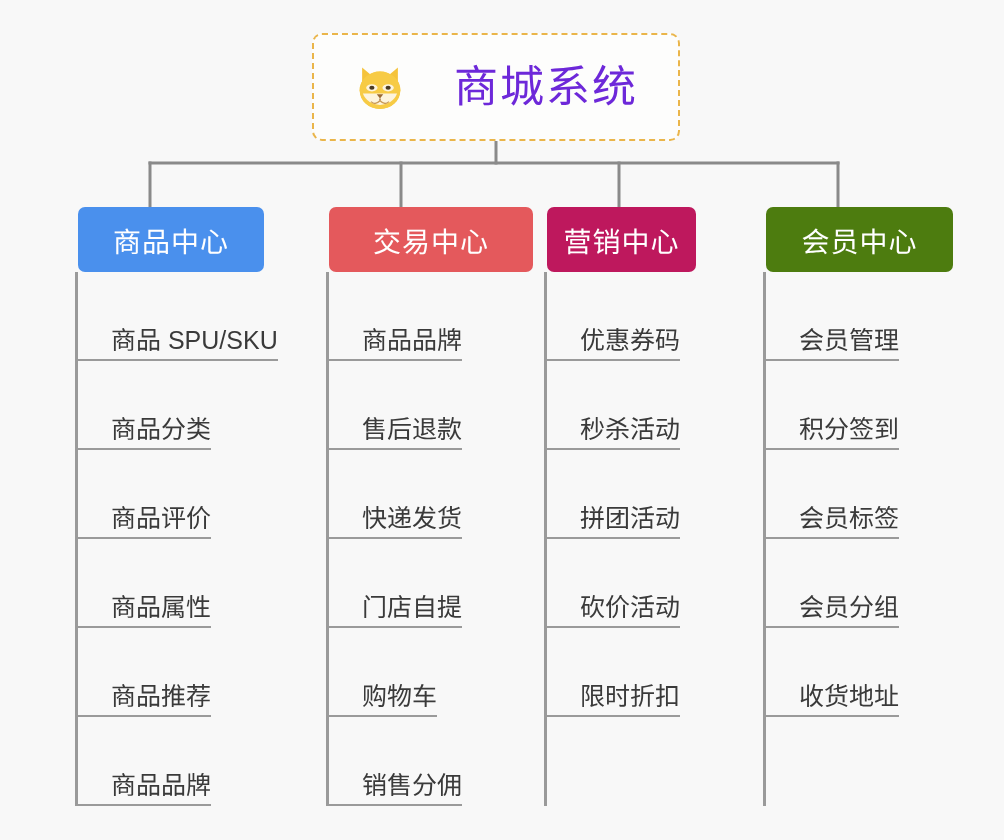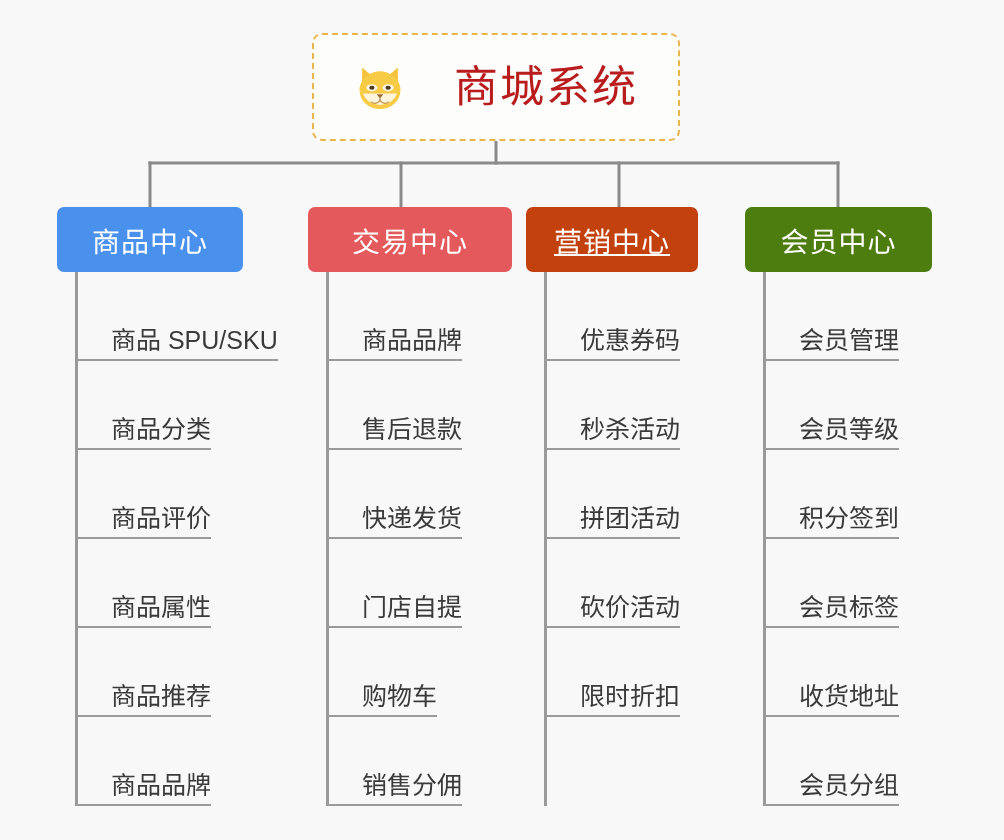--- a/index.html
+++ b/index.html
@@ -38,21 +38,21 @@
     gap: 14px;
   }
   .root-emoji {
     width: 52px;
     height: 52px;
     position: relative;
     flex: 0 0 auto;
   }
   .root-title {
     font-size: 44px;
-    color: #b91c1c;
+    color: #6d28d9;
     letter-spacing: 2px;
     line-height: 1;
     white-space: nowrap;
     margin-left: 34px;
   }
 
   
   .connectors {
     position: absolute;
     left: 0;
@@ -70,20 +70,21 @@
   .branch-header {
     height: 65px;
     border-radius: 7px;
     display: flex;
     align-items: center;
     justify-content: center;
     color: #ffffff;
     font-size: 28px;
     letter-spacing: 1px;
     box-sizing: border-box;
+    margin-left: 21px;
   }
   .branch-body {
     position: relative;
     margin-left: 18px;
     padding-top: 0;
   }
   .spine {
     position: absolute;
     left: 0;
     top: 0;
@@ -117,21 +118,21 @@
     width: 100%;
     background: #9a9a9a;
   }
 
   
   .branch-1 { left: 57px; }
   .branch-1 .branch-header { width: 186px; background: #4a90ed; }
   .branch-2 { left: 308px; }
   .branch-2 .branch-header { width: 204px; background: #e4595c; }
   .branch-3 { left: 526px; }
-  .branch-3 .branch-header { width: 172px; background: #c2410c; text-decoration: underline; }
+  .branch-3 .branch-header { width: 149px; background: #be185d; }
   .branch-4 { left: 745px; }
   .branch-4 .branch-header { width: 187px; background: #4d7c0f; }
 </style>
 </head>
 <body>
 
 <div id="mindmap">
 
   <svg class="connectors" viewBox="0 0 1004 840" width="1004" height="840" aria-hidden="true">
     <g stroke="#8a8a8a" stroke-width="3" fill="none" stroke-linecap="square">
@@ -301,44 +302,38 @@
     <div class="branch-body">
       <div class="spine" style="height: 534px;"></div>
       <div class="leaf">
           <div class="leaf-inner">
         <span class="leaf-label">会员管理</span>
         <span class="leaf-underline"></span>
       </div>
         </div>
       <div class="leaf">
           <div class="leaf-inner">
-        <span class="leaf-label">会员等级</span>
-        <span class="leaf-underline"></span>
-      </div>
-        </div>
-      <div class="leaf">
-          <div class="leaf-inner">
         <span class="leaf-label">积分签到</span>
         <span class="leaf-underline"></span>
       </div>
         </div>
       <div class="leaf">
           <div class="leaf-inner">
         <span class="leaf-label">会员标签</span>
         <span class="leaf-underline"></span>
       </div>
         </div>
       <div class="leaf">
           <div class="leaf-inner">
+        <span class="leaf-label">会员分组</span>
+        <span class="leaf-underline"></span>
+      </div>
+        </div>
+      <div class="leaf">
+          <div class="leaf-inner">
         <span class="leaf-label">收货地址</span>
         <span class="leaf-underline"></span>
       </div>
         </div>
-      <div class="leaf">
-          <div class="leaf-inner">
-        <span class="leaf-label">会员分组</span>
-        <span class="leaf-underline"></span>
-      </div>
-        </div>
     </div>
   </div>
 
 </div>
 
 </body></html>

